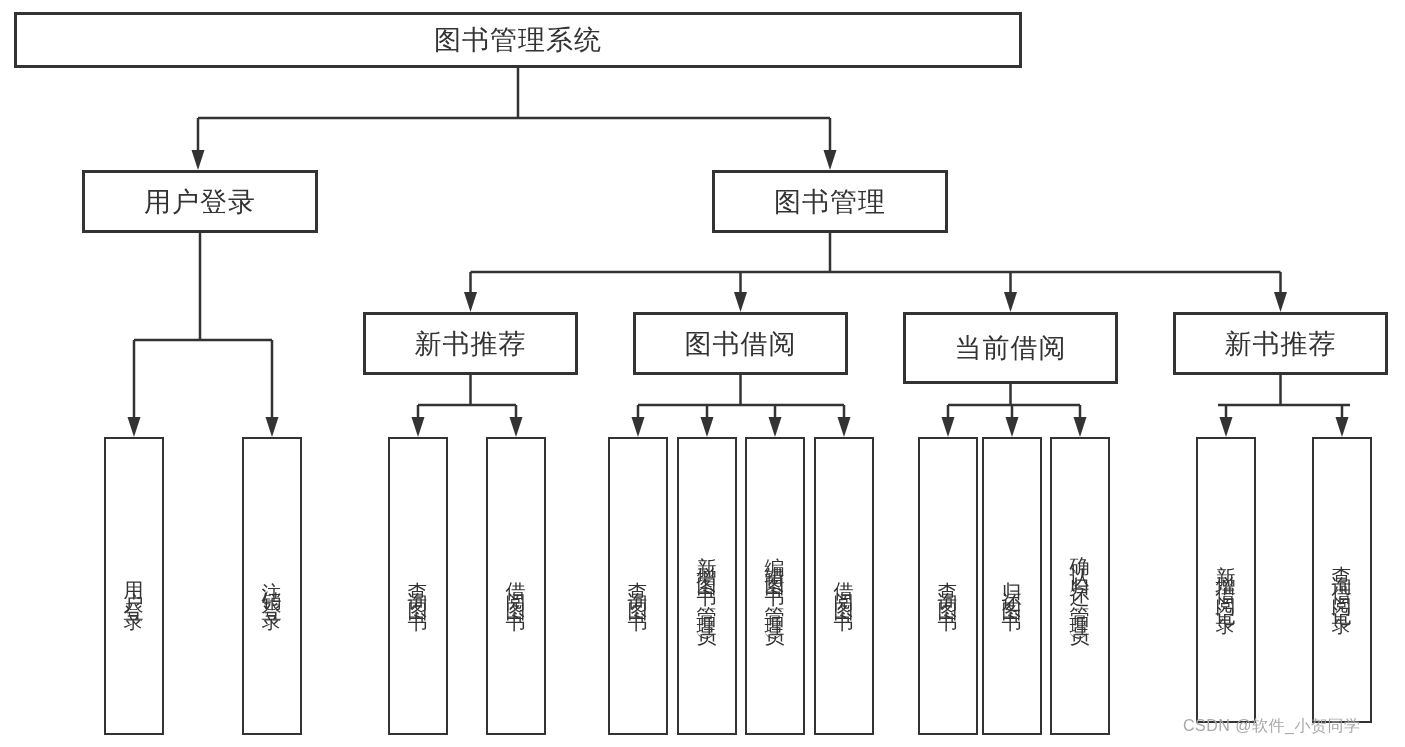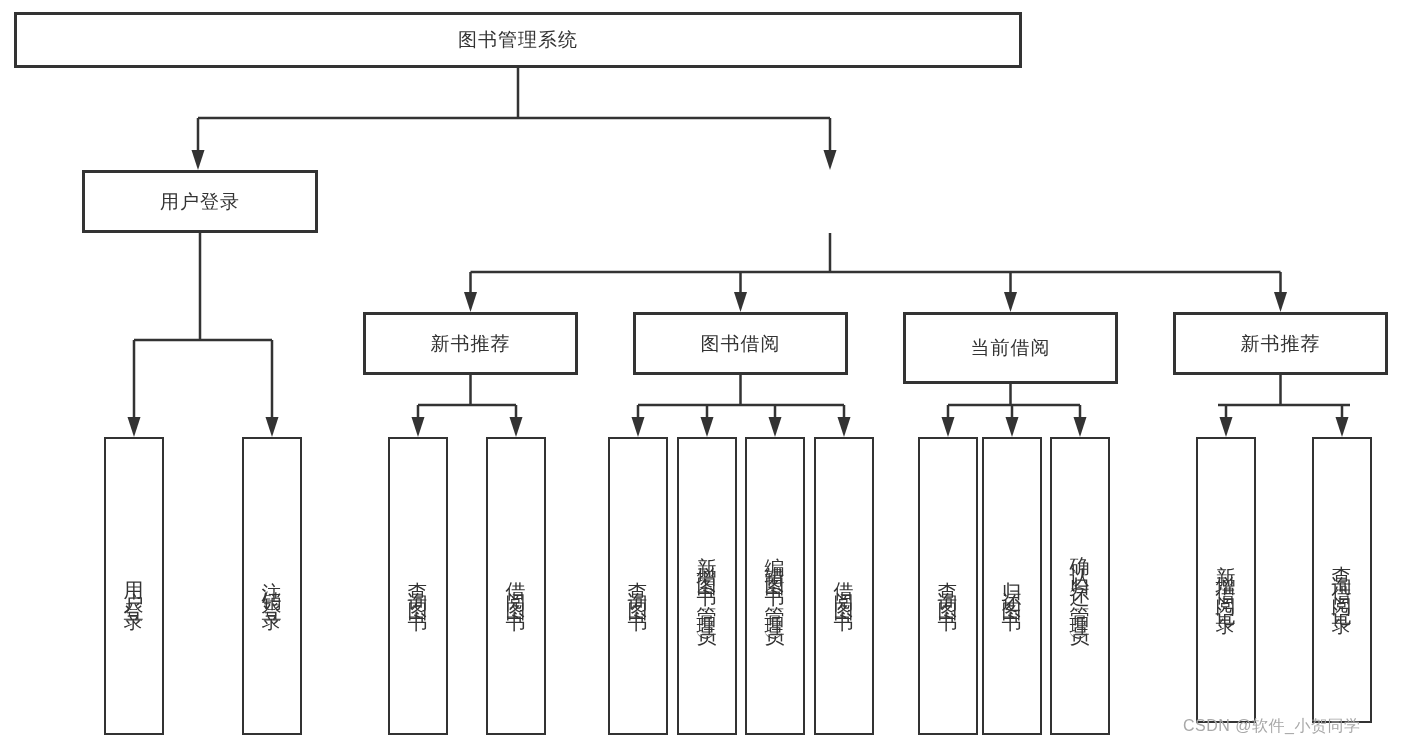--- a/index.html
+++ b/index.html
@@ -28,21 +28,21 @@
   .ahead { fill: var(--line); stroke: none; }
   .node {
     position: absolute;
     box-sizing: border-box;
     background: var(--bg);
     border: 3px solid var(--line);
     color: var(--text);
     display: flex;
     align-items: center;
     justify-content: center;
-    font-size: 19px;
+    font-size: 27px;
     letter-spacing: 1px;
     z-index: 2;
     white-space: nowrap;
   }
   .leaf {
     border-width: 2.5px;
     writing-mode: vertical-rl;
     text-orientation: mixed;
     font-size: 20px;
     letter-spacing: 10px;
@@ -97,20 +97,21 @@
     <polygon class="ahead" points="1073.5,417 1086.5,417 1080,437"></polygon>
 
     <path class="cline" d="M1280.5 375 V405 M1218 405 H1350 M1226 405 V418 M1342 405 V418"></path>
     <polygon class="ahead" points="1219.5,417 1232.5,417 1226,437"></polygon>
     <polygon class="ahead" points="1335.5,417 1348.5,417 1342,437"></polygon>
   </svg>
 
   <div class="node" style="left:14px; top:12px; width:1008px; height:56px;">图书管理系统</div>
 
   <div class="node" style="left:82px; top:170px; width:236px; height:63px;">用户登录</div>
+  <div class="node" style="left:712px; top:170px; width:236px; height:63px;">图书管理</div>
 
   <div class="node" style="left:363px; top:312px; width:215px; height:63px;">新书推荐</div>
   <div class="node" style="left:633px; top:312px; width:215px; height:63px;">图书借阅</div>
   <div class="node" style="left:903px; top:312px; width:215px; height:72px;">当前借阅</div>
   <div class="node" style="left:1173px; top:312px; width:215px; height:63px;">新书推荐</div>
 
   <div class="node leaf" style="left:104px; top:437px; width:60px; height:298px;">用户登录</div>
   <div class="node leaf" style="left:242px; top:437px; width:60px; height:298px;">注销登录</div>
 
   <div class="node leaf" style="left:388px; top:437px; width:60px; height:298px;">查询图书</div>

